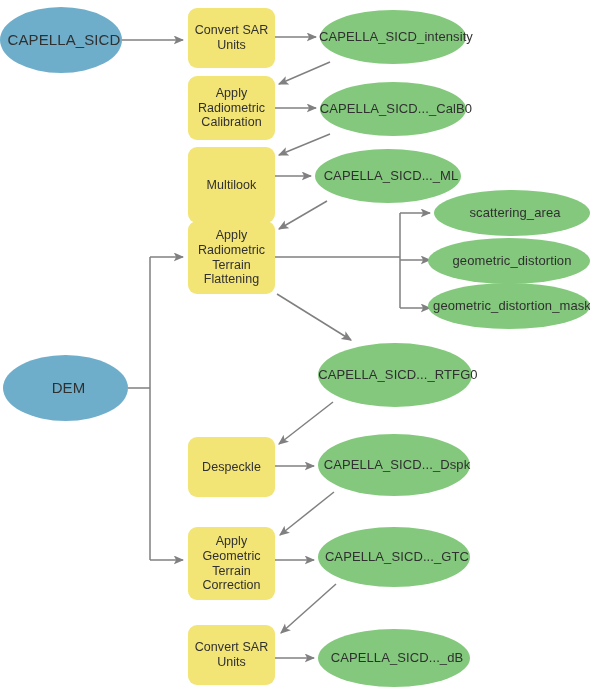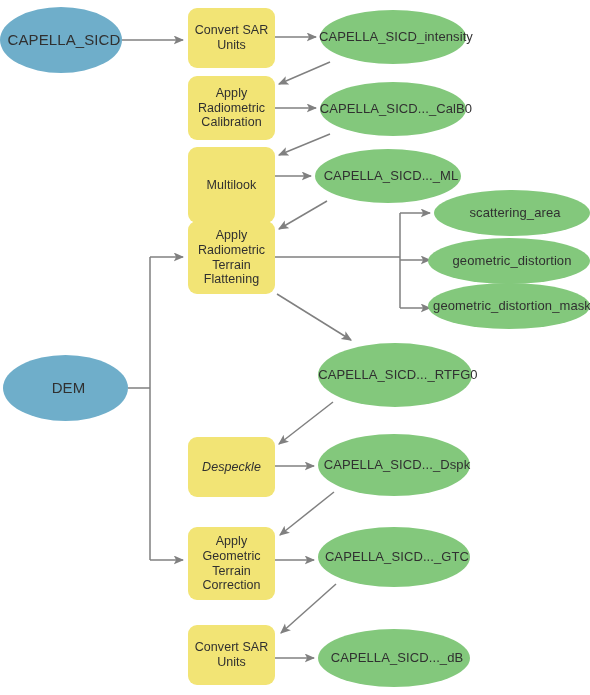--- a/index.html
+++ b/index.html
@@ -99,21 +99,21 @@
       <div class="node process" style="left: 188px; top: 8px; width: 87px; height: 60px;"><span>Convert SAR
 Units</span></div>
       <div class="node process" style="left: 188px; top: 76px; width: 87px; height: 64px;"><span>Apply
 Radiometric
 Calibration</span></div>
       <div class="node process" style="left: 188px; top: 147px; width: 87px; height: 76px;"><span>Multilook</span></div>
       <div class="node process" style="left: 188px; top: 221px; width: 87px; height: 73px;"><span>Apply
 Radiometric
 Terrain
 Flattening</span></div>
-      <div class="node process" style="left: 188px; top: 437px; width: 87px; height: 60px; font-style: italic;"><span>Despeckle</span></div>
+      <div class="node process" style="left: 188px; top: 437px; width: 87px; height: 60px;"><span>Despeckle</span></div>
       <div class="node process" style="left: 188px; top: 527px; width: 87px; height: 73px;"><span>Apply
 Geometric
 Terrain
 Correction</span></div>
       <div class="node process" style="left: 188px; top: 625px; width: 87px; height: 60px;"><span>Convert SAR
 Units</span></div>
       <div class="node data-out" style="left: 320px; top: 10px; width: 146px; height: 54px;"><span>CAPELLA_SICD_intensity</span></div>
       <div class="node data-out" style="left: 320px; top: 82px; width: 146px; height: 54px;"><span>CAPELLA_SICD..._CalB0</span></div>
       <div class="node data-out" style="left: 315px; top: 149px; width: 146px; height: 54px; text-align: right;"><span>CAPELLA_SICD..._ML</span></div>
       <div class="node data-out" style="left: 434px; top: 190px; width: 156px; height: 46px; text-align: center;"><span>scattering_area</span></div>

